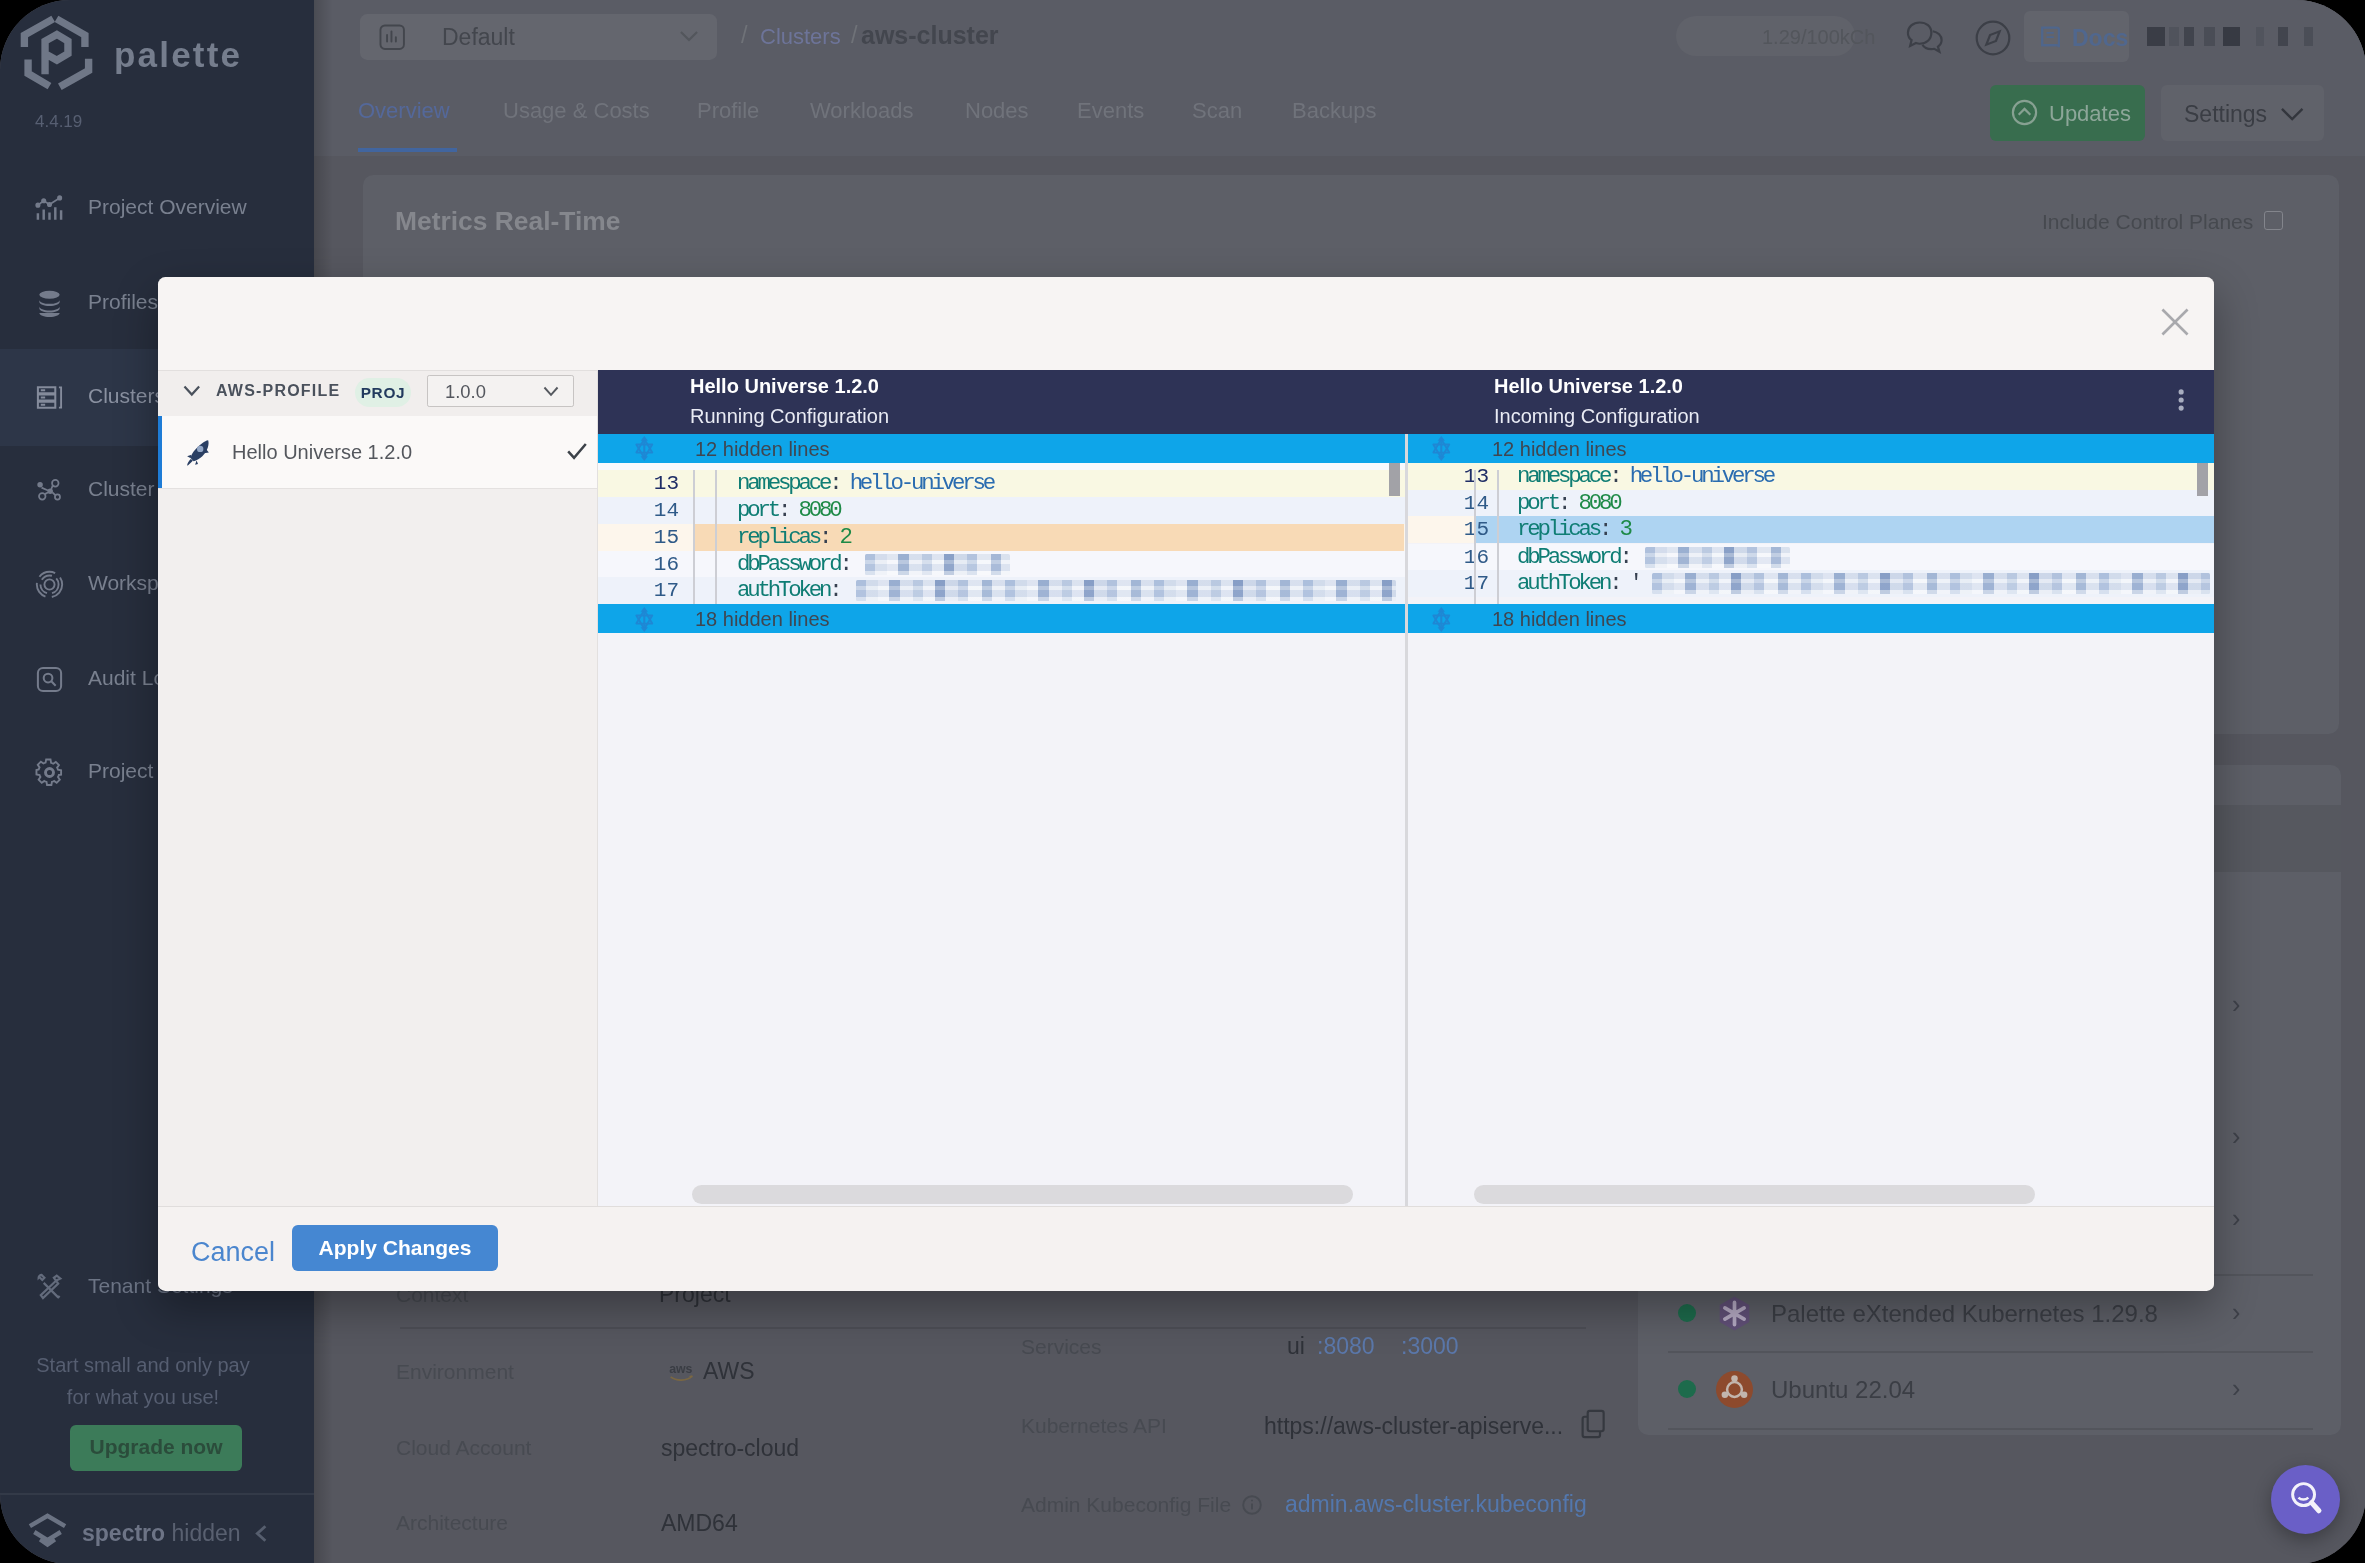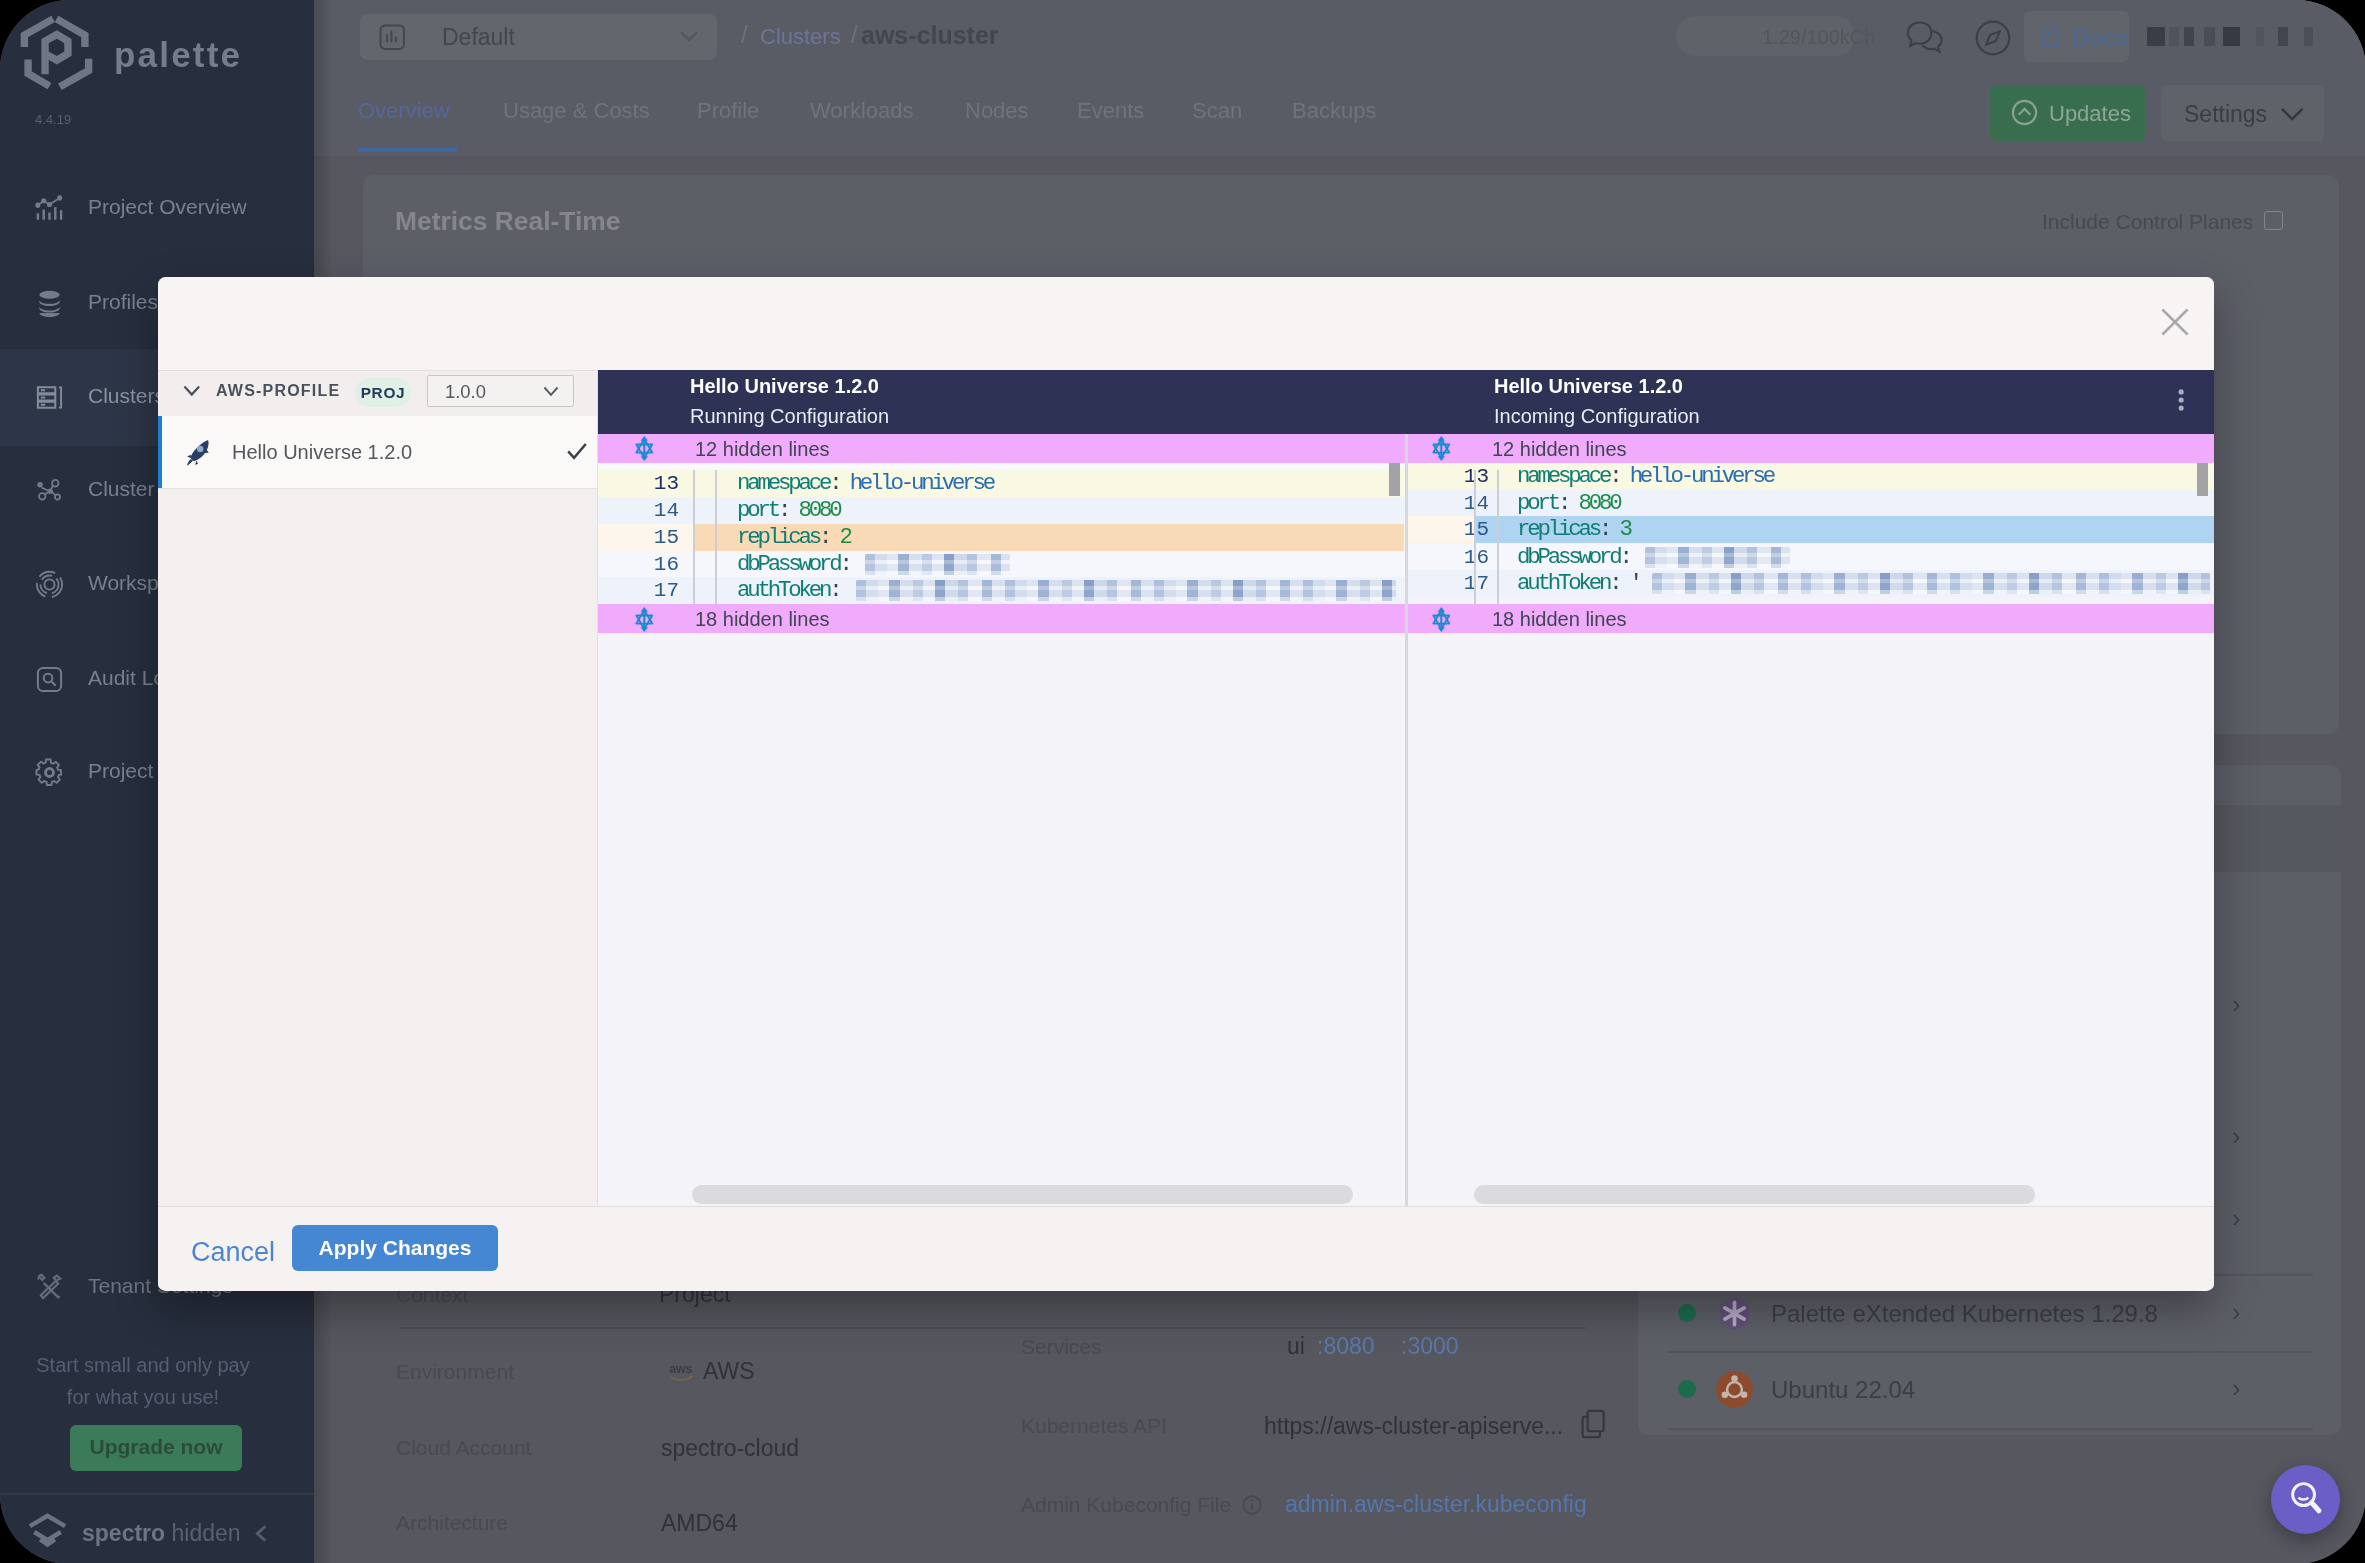--- a/index.html
+++ b/index.html
@@ -21,21 +21,21 @@
   .nav{position:absolute;left:88px;font-size:21px;color:#79808f;white-space:nowrap;}
   
   .modal{position:absolute;left:158px;top:277px;width:2056px;height:1013px;
          background:#f7f4f3;border-radius:7.3px;box-shadow:0 17.6px 44px rgba(0,0,0,.33);}
   .coderow{position:absolute;left:0;width:807px;height:27px;}
   .lnum{position:absolute;top:0;height:27px;line-height:27px;font-family:"Liberation Mono",monospace;
         font-size:21px;color:#2f5a88;width:81px;text-align:right;}
   .ctext{position:absolute;top:0;height:27px;line-height:27px;font-family:"Liberation Mono",monospace;
          font-size:22.4px;letter-spacing:-3.2px;white-space:pre;color:#374151;}
   .k{color:#0f7d74;} .s{color:#2a6cb0;} .n{color:#1e8a47;}
-  .hidband{position:absolute;width:807px;height:29px;background:#f0abfc;}
+  .hidband{position:absolute;width:807px;height:29px;background:#0ea5e9;}
   .hidband span{position:absolute;top:4.4px;font-size:20px;color:#3f4651;}
   .blur{position:absolute;border-radius:1.5px;opacity:.72;background-image:
     repeating-linear-gradient(0deg,rgba(255,255,255,.5) 0 4.4px,rgba(148,170,210,.25) 4.4px 11px,rgba(255,255,255,.3) 11px 15.4px,rgba(110,140,190,.2) 15.4px 21px),
     repeating-linear-gradient(90deg,#9db4d6 0 10.3px,#dde5f0 10.3px 22px,#f2f5fa 22px 33px,#7b97c2 33px 44px,#e3e9f3 44px 57px,#b3c5de 57px 67px,#eef2f8 67px 79px,#5d7cb0 79px 89px,#d5deec 89px 102px,#a5b9d8 102px 112px,#f4f6fa 112px 126px,#8ba4ca 126px 136px,#e8edf5 136px 149px);}
 </style>
 </head>
 <body>
 <div class="app">
   <div class="main" id="main">
     <div class="topband"></div>
@@ -178,21 +178,21 @@
         <path d="M53.5 8 L92 30 v16"></path>
         <path d="M97 62 v16 L58 100"></path>
         <path d="M44 99 L15 82 V63"></path>
         <path d="M10 46 V30 L49 8"></path>
       </g>
       <g fill="none" stroke="#6f7787" stroke-width="10">
         <path d="M38 83 V38 l16-9 15 9 v17 l-15 9 -16-9"></path>
       </g>
     </svg>
     <div class="abs" style="left:114px;top:35px;font-size:35px;font-weight:bold;color:#757d8d;letter-spacing:2.2px;">palette</div>
-    <div class="abs" style="left:35px;top:112px;font-size:13px;color:#575f72;">4.4.19</div>
+    <div class="abs" style="left:35px;top:112px;font-size:17px;color:#575f72;">4.4.19</div>
 
     <div class="abs" style="left:0;top:349px;width:314px;height:97px;background:#2d3648;"></div>
 
     <svg class="abs" style="left:35px;top:195px;" width="29" height="29" viewBox="0 0 40 40" fill="none" stroke="#747b8b" stroke-width="2.6">
       <path d="M4 25v9M12 20v14M20 24v10M28 17v17M36 21v13" stroke-width="3.4"></path>
       <path d="M4 14l8-6 8 5 14-9" stroke-width="2.4"></path>
       <circle cx="4" cy="14" r="2.2" fill="#747b8b"></circle>
         <circle cx="12" cy="8" r="2.2" fill="#747b8b"></circle>
       <circle cx="20" cy="13" r="2.2" fill="#747b8b"></circle>
         <circle cx="34" cy="4" r="2.2" fill="#747b8b"></circle>

